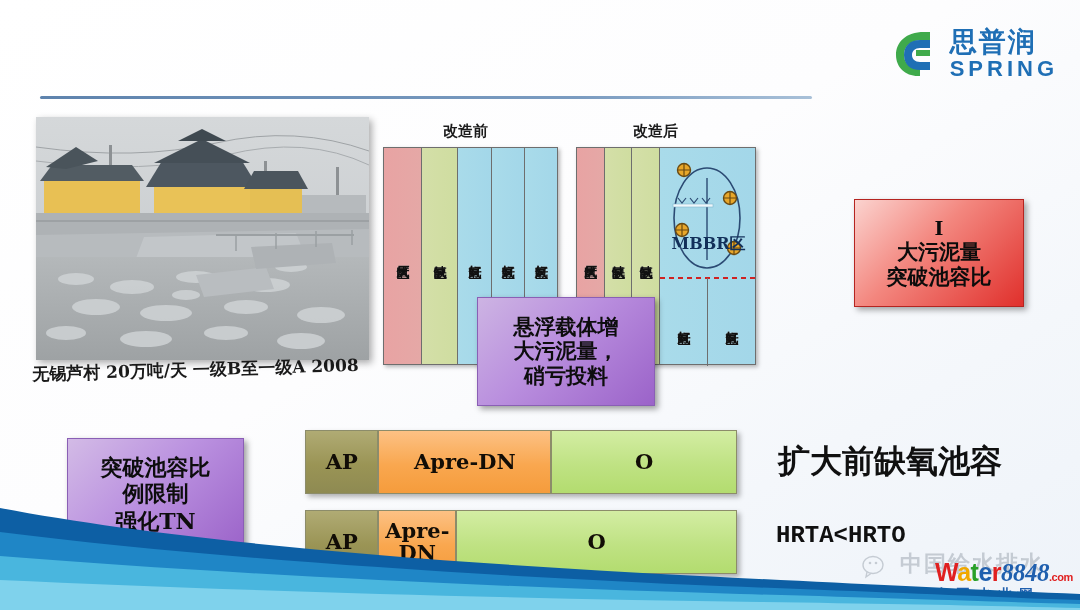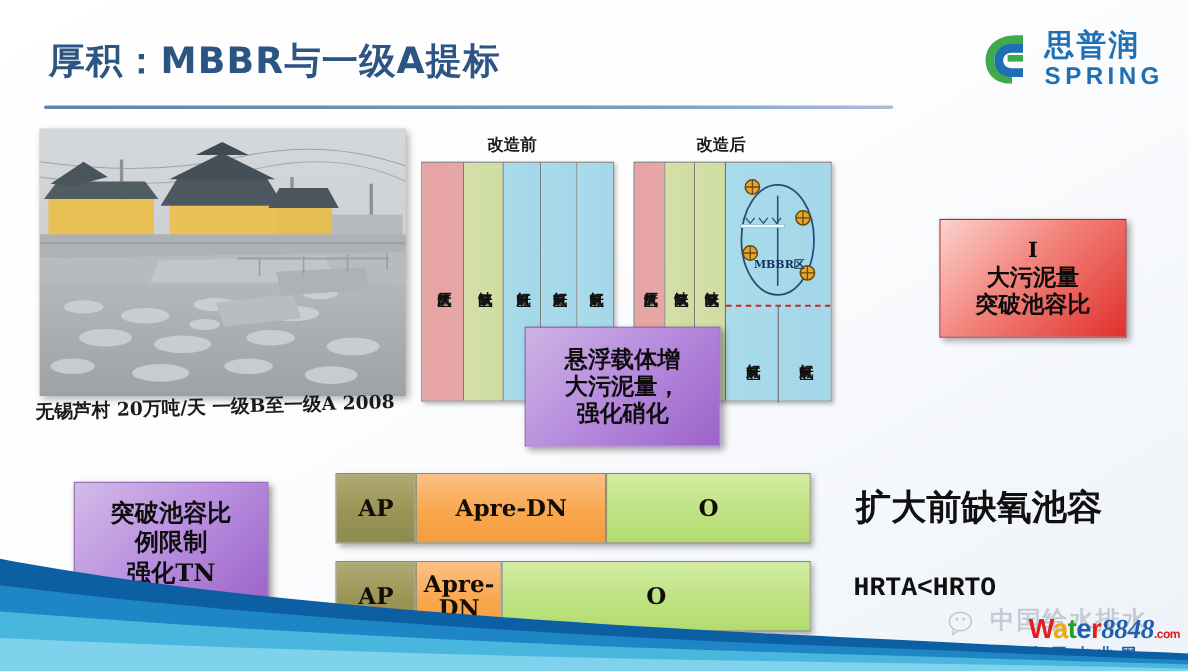--- a/index.html
+++ b/index.html
@@ -70,21 +70,21 @@
   .ztext{
     writing-mode:vertical-rl;text-orientation:upright;
     font-size:13px;font-weight:bold;color:#111;letter-spacing:1px;
     font-family:"DejaVu Sans","Liberation Sans",sans-serif;
     text-shadow:0 0 1px rgba(255,255,255,.5);
   }
   .mbbr-block{position:relative;flex:0 0 auto;width:95px;height:100%;
      background:linear-gradient(to right,#a9dbea,#a3d7e9);}
   .mbbr-svg{position:absolute;left:0;top:0;}
   .mbbr-label{position:absolute;left:6px;top:86px;width:85px;text-align:center;
-     font-size:10px;font-weight:bold;color:#12305a;
+     font-size:16px;font-weight:bold;color:#12305a;
      font-family:"DejaVu Serif","Liberation Serif",serif;}
   .sub-zones{position:absolute;left:0;top:130px;width:95px;height:88px;display:flex;}
   .sub-zone{flex:1;display:flex;align-items:center;justify-content:center;
      border-right:1px solid #6e6e6e;}
   .sub-zone:last-child{border-right:none;}
 
   
   .callout{
     position:absolute;left:477px;top:297px;width:176px;height:107px;
     background:linear-gradient(135deg,#cdb4e3 0%,#b98ede 45%,#9b63c9 100%);
@@ -149,21 +149,20 @@
   .wm-water .line1 .it{font-style:italic;font-family:"Liberation Serif",serif;}
   .wm-water .line1 .dot{font-size:11px;margin-top:36px;}
   .wm-water .line2{font-size:14px;font-weight:bold;color:#1f5fae;letter-spacing:7px;
      margin-top:1px;font-family:"DejaVu Sans","Liberation Sans",sans-serif;}
 </style>
 </head>
 <body>
 
 <div id="slide">
 
-  <div class="title">厚积：MBBR与一级A提标</div>
   <div class="rule"></div>
 
   <div class="logo">
     <svg class="logo-mark" viewBox="0 0 52 52">
       <path d="M34 4 C16 4 6 14 6 27 C6 39 15 48 28 48 L30 48 L30 40 L28 40 C20 40 14 35 14 27 C14 18 21 12 33 12 L40 12 L40 4 Z" fill="#3faa4b"></path>
       <path d="M40 12 L40 20 L30 20 C25 20 22 23 22 27 C22 31 25 34 30 34 L40 34 L40 42 L30 42 C20 42 14 36 14 27 C14 18 20 12 30 12 Z" fill="#1f6fb5"></path>
       <rect x="26" y="22" width="14" height="6" fill="#3faa4b"></rect>
     </svg>
     <div class="logo-txt">
       <span class="logo-cn">思普润</span>
@@ -308,21 +307,21 @@
               <span class="ztext">好氧区</span>
             </div>
         </div>
       </div>
     </div>
   </div>
 
   <div class="callout">
     <div>悬浮载体增</div>
     <div>大污泥量，</div>
-    <div>强化硝化</div>
+    <div>硝亏投料</div>
   </div>
 
   <div class="redbox">
     <div class="roman">I</div>
     <div class="l">大污泥量</div>
     <div class="l">突破池容比</div>
   </div>
 
   <div class="purplebox">
     <div>突破池容比</div>

